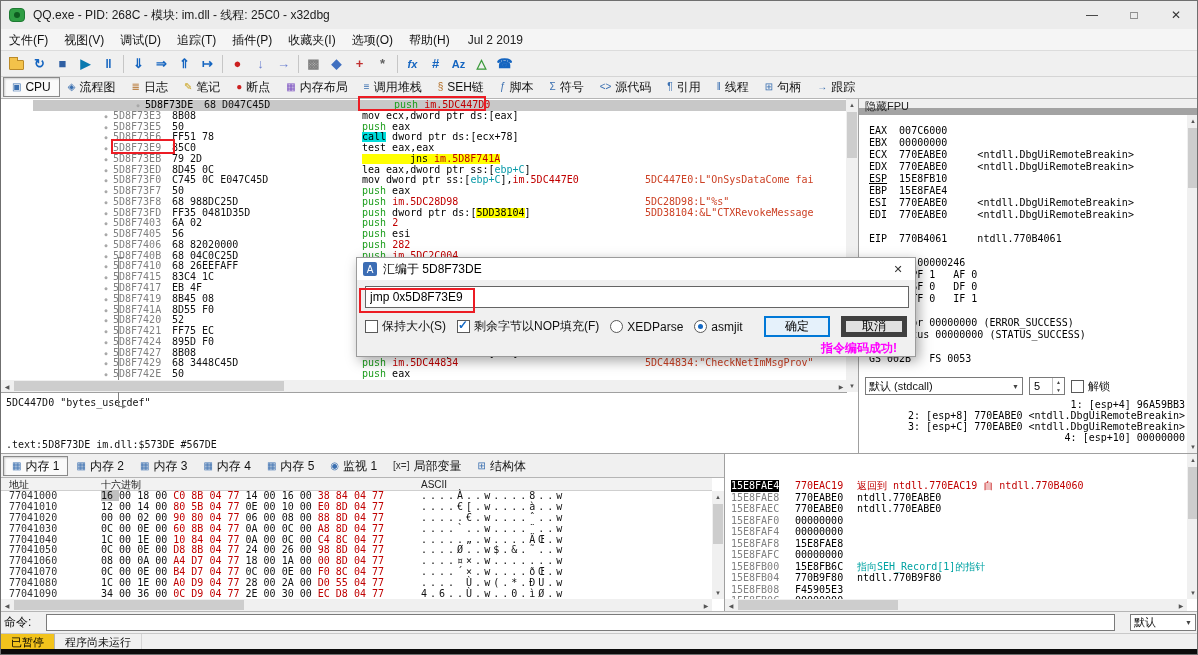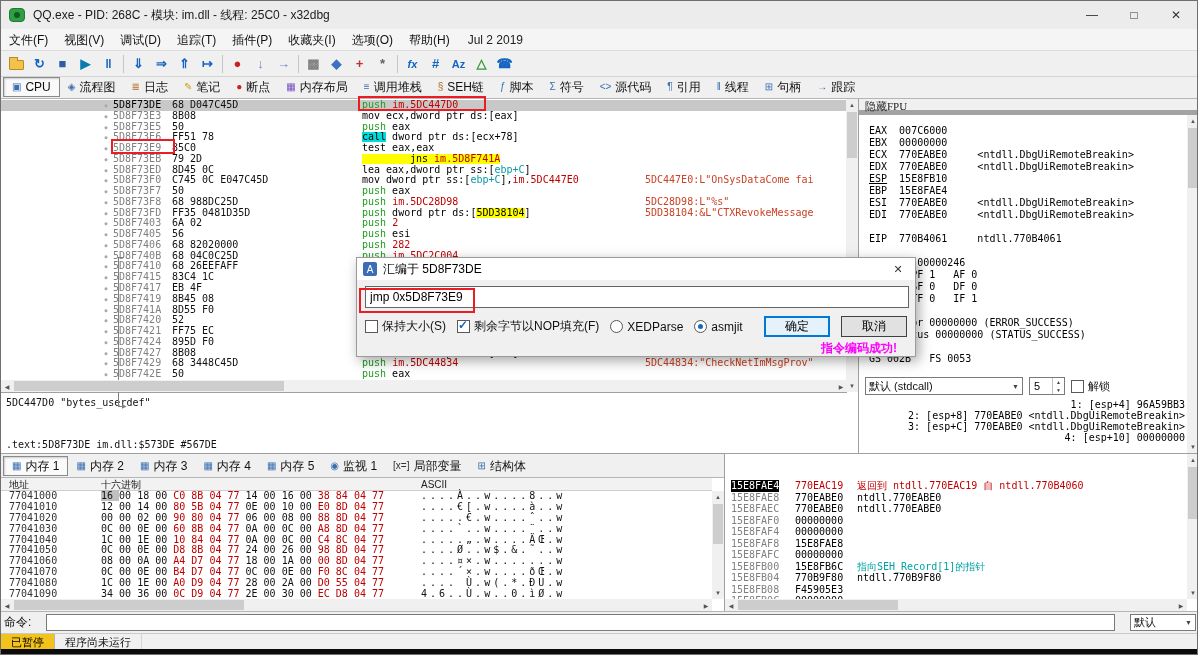--- a/index.html
+++ b/index.html
@@ -32,21 +32,21 @@
   .tabbar{height:22px;background:#f0f0f0;border-bottom:1px solid #b5b5b5;display:flex;align-items:flex-end;padding-left:2px;}
   .tab{display:flex;align-items:center;gap:4px;height:20px;padding:0 8px;font-size:12px;color:#111;margin:1px 0;}
   .tab .tab-ic{font-size:10px;line-height:10px;}
   .tab.active{background:#fafafa;border:1px solid #8a8a8a;box-shadow:inset 1px 1px 2px rgba(0,0,0,.18);}
 
   
   .main{position:absolute;top:98px;left:0;width:1198px;height:354px;display:flex;}
   .disasm-panel{position:relative;width:858px;height:354px;background:#fff;border-right:1px solid #a0a0a0;}
   .drows{position:absolute;top:1px;left:0;width:846px;}
   .drow{display:flex;height:10.77px;line-height:10.77px;font-size:10px;font-family:"DejaVu Sans Mono",monospace;white-space:pre;}
-  .drow.sel{background:#c8c8c8;}
+  .drow.sel{background:#c8c8c8;margin-left:32px;}
   .dgut{width:98px;flex:none;}
   .ddot{width:14px;flex:none;text-align:center;font-size:5px;color:#a8a8a8;line-height:10.77px;}
   .daddr{width:59px;flex:none;color:#808080;}
   .drow.sel .daddr{color:#000;}
   .dbytes{width:190px;flex:none;color:#101010;}
   .dinstr{width:283px;flex:none;overflow:hidden;}
   .dcmt{flex:1;color:#cc4125;overflow:hidden;}
   .tk-push{color:#1e9e1e;}
   .tk-mn{color:#000;}
   .tk-t{color:#000;}
@@ -64,21 +64,21 @@
   .info1{position:absolute;left:5px;top:4px;}
   .info2{position:absolute;left:5px;top:46px;}
 
   
   .sb{position:absolute;background:#f0f0f0;z-index:6;}
   .sb .ar{position:absolute;width:12px;height:12px;display:flex;align-items:center;justify-content:center;font-size:6px;color:#555;}
   .sb .thumb{position:absolute;background:#cdcdcd;}
 
   
   .regs-panel{position:relative;width:340px;height:354px;background:#fff;overflow:hidden;}
-  .fpu-header{height:16px;background:#f0f0f0;border-bottom:5px solid #a3a3a3;font-size:11px;color:#222;padding-left:6px;line-height:15px;font-family:Liberation Serif, serif;}
+  .fpu-header{height:16px;background:#f0f0f0;border-bottom:7px solid #a3a3a3;font-size:11px;color:#222;padding-left:6px;line-height:15px;}
   .rlines{position:absolute;top:26px;left:10px;right:14px;}
   .rline{height:12px;line-height:12px;font-size:10px;font-family:"DejaVu Sans Mono",monospace;white-space:pre;color:#000;}
   .rline .u{text-decoration:underline;}
   .conv-row{position:absolute;top:278px;left:6px;display:flex;align-items:center;gap:6px;}
   .combo{height:18px;background:#fff;border:1px solid #7a7a7a;display:flex;align-items:center;font-size:11px;padding:0 3px;color:#111;}
   .combo .caret{margin-left:auto;font-size:7px;color:#444;padding-left:6px;}
   .conv-combo{width:158px;}
   .spinner{width:36px;height:18px;background:#fff;border:1px solid #7a7a7a;display:flex;font-size:11px;}
   .spinner .num{flex:1;padding-left:4px;line-height:16px;}
   .spinner .arrows{width:12px;display:flex;flex-direction:column;border-left:1px solid #c0c0c0;}
@@ -132,21 +132,21 @@
   .dlg-title{height:22px;background:#fff;display:flex;align-items:center;padding-left:6px;}
   .dlg-ico{width:14px;height:14px;background:#3c6db4;border-radius:2px;color:#fff;font-size:10px;display:flex;align-items:center;justify-content:center;margin-right:6px;}
   .dlg-title-text{font-size:12px;color:#000;}
   .dlg-close{margin-left:auto;width:34px;height:22px;display:flex;align-items:center;justify-content:center;font-size:11px;color:#333;}
   .dlg-body{padding:6px 8px 0 8px;}
   .dlg-input{width:544px;height:22px;background:#fff;border:1px solid #646464;font-size:12px;padding:0 4px;font-family:"Liberation Sans",sans-serif;}
   .dlg-controls{display:flex;align-items:center;gap:11px;margin-top:8px;font-size:12px;color:#111;}
   .opt{display:flex;align-items:center;gap:4px;}
   .rad{width:13px;height:13px;border:1px solid #595959;border-radius:50%;background:#fff;position:relative;flex:none;}
   .rad.sel::after{content:"";position:absolute;left:3px;top:3px;width:5px;height:5px;border-radius:50%;background:#1368c4;}
-  .btn{width:66px;height:21px;background:#e1e1e1;border:1px solid #404040;display:flex;align-items:center;justify-content:center;font-size:12px;color:#000;flex:none;}
+  .btn{width:66px;height:21px;background:#e1e1e1;border:5px solid #404040;display:flex;align-items:center;justify-content:center;font-size:12px;color:#000;flex:none;}
   .btn.default{margin-left:auto;background:#e5f1fb;border:2px solid #0078d7;}
   .dlg-status{text-align:right;padding-right:10px;margin-top:3px;font-size:12px;color:#ff00ff;font-weight:bold;}
 
   
   .ann{position:absolute;border:2px solid #ec1c24;background:transparent;z-index:60;pointer-events:none;}
   #ann-instr{left:357px;top:95px;width:128px;height:15px;}
   #ann-addr{left:110px;top:138px;width:64px;height:15px;}
   #ann-input{left:358px;top:287px;width:116px;height:25px;}
 </style>
 </head>

